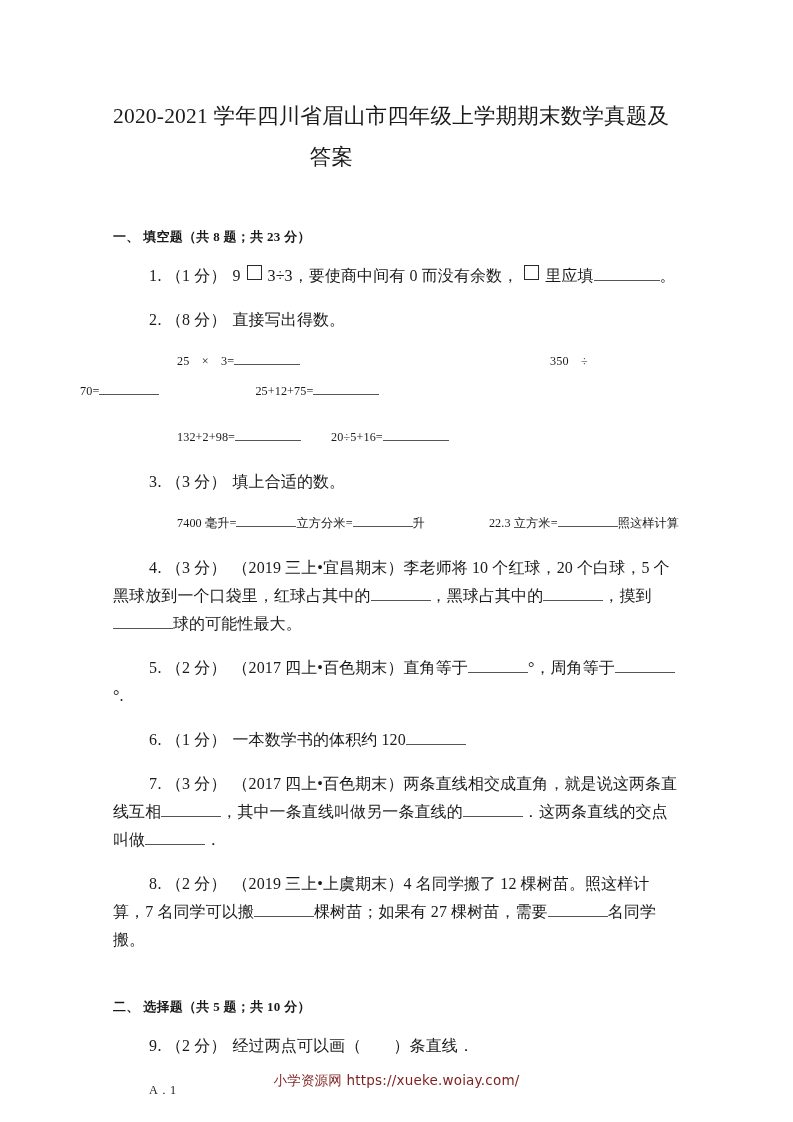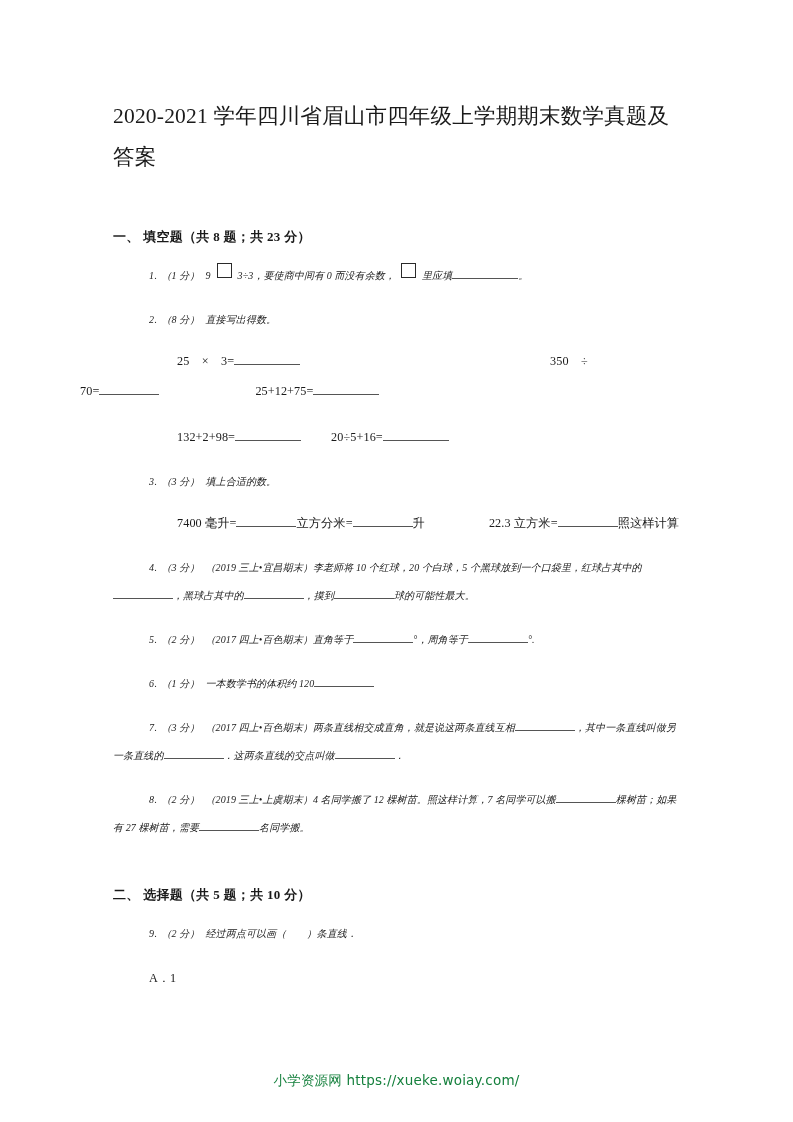--- a/index.html
+++ b/index.html
@@ -28,38 +28,37 @@
     padding: 0 113px;
     padding-top: 96px;
     font-size: 21.5px;
     font-weight: normal;
     line-height: 41px;
     text-align: left;
     letter-spacing: 0.2px;
   }
   .doc-title .line2 {
     display: block;
-    text-align: left;
+    text-align: center;
     padding-right: 130px;
   }
   .section-head {
     margin: 0;
     padding: 0 113px;
     font-size: 13px;
     font-weight: bold;
     letter-spacing: 0.3px;
   }
   .sec-one { margin-top: 34px; }
   .sec-two { margin-top: 28px; }
   .q {
     padding: 0 113px 0 113px;
-    font-size: 10px;
+    font-size: 16px;
     line-height: 28px;
     letter-spacing: 0.1px;
-    font-style: italic;
   }
   .q-indent {
     text-indent: 36px;
   }
   .q-num { letter-spacing: 0.5px; }
   .q-pts { margin: 0 6px 0 4px; }
   .blank {
     display: inline-block;
     border-bottom: 1px solid #555;
     height: 0.92em;
@@ -100,21 +99,21 @@
   .spacer-12 { height: 12px; }
   .spacer-16 { height: 16px; }
   .watermark {
     position: absolute;
     left: 0;
     right: 0;
     top: 1072px;
     text-align: center;
     font-family: "DejaVu Sans", "Liberation Sans", sans-serif;
     font-size: 13.5px;
-    color: #15803d;
+    color: #7f1d1d;
     letter-spacing: 0.2px;
   }
 </style>
 </head>
 <body>
 
 <div class="page">
 
   <h1 class="doc-title">
     <span>2020-2021 学年四川省眉山市四年级上学期期末数学真题及</span>

